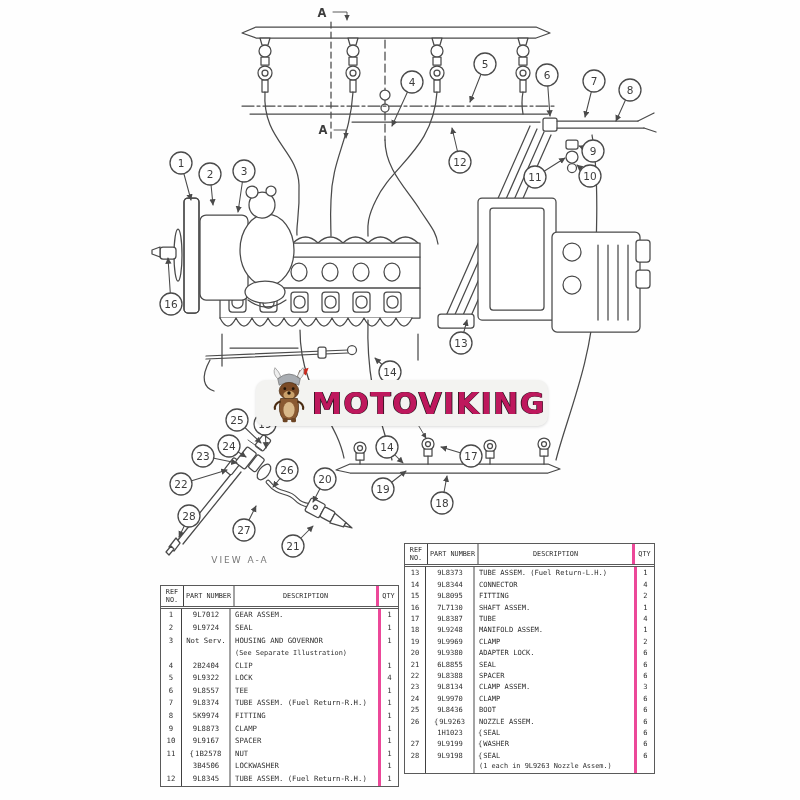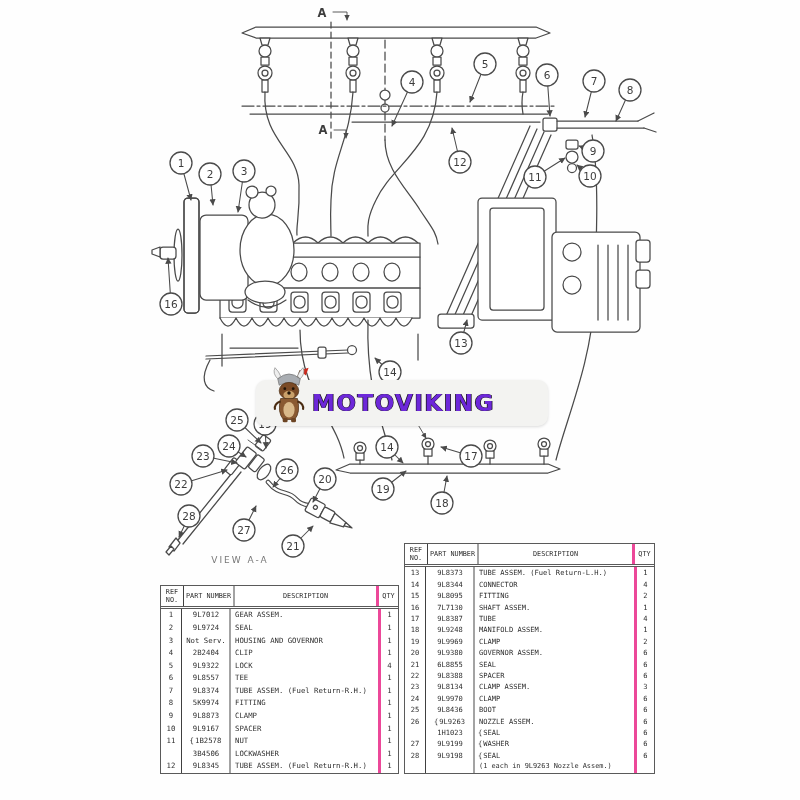--- a/index.html
+++ b/index.html
@@ -19,22 +19,22 @@
   #diagram-svg .vlabel{font:9px "DejaVu Sans",sans-serif;fill:#777;letter-spacing:2px;text-anchor:middle;stroke:none;}
   #diagram-svg .thin{stroke-width:0.9;}
   #diagram-svg .tube-outer{stroke-width:4.6;}
   #diagram-svg .tube-inner{stroke:#fff;stroke-width:2.4;}
 
   
   #watermark{position:absolute;left:256px;top:380px;width:292px;height:46px;
     background:#f3f3f1;border-radius:10px;box-shadow:0 1px 3px rgba(0,0,0,.14);
     display:flex;align-items:center;}
   #watermark .dog{margin:-16px 2px 0 12px;flex:none;}
-  #watermark .wmtext{font-family:"DejaVu Sans",sans-serif;font-weight:900;font-size:23px;
-    letter-spacing:1.5px;color:#6d28d9;white-space:nowrap;
+  #watermark .wmtext{font-family:"DejaVu Sans",sans-serif;font-weight:900;font-size:30px;
+    letter-spacing:1.5px;color:#be185d;white-space:nowrap;
     text-shadow:0.7px 0 0 #151515,-0.7px 0 0 #151515;}
 
   
   .ptable{position:absolute;background:rgba(255,255,255,.92);border:1px solid #5a5a5a;
     color:#2e2e2e;font-family:"DejaVu Sans Mono",monospace;}
   .phead{display:flex;border-bottom:3px double #5a5a5a;font-size:6.8px;line-height:1.2;}
   .phead>span{display:flex;align-items:center;justify-content:center;text-align:center;padding:2px 1px;}
   .c-ref{width:20px;flex:none;border-right:1px solid #404040;text-align:center;justify-content:center;}
   .c-part{width:47px;flex:none;border-right:2px solid #a3a3a3;text-align:center;}
   .c-desc{flex:1;min-width:0;padding:0 3px;border-right:3px solid #ec4899;display:flex;align-items:baseline;}
@@ -356,20 +356,26 @@
           <span class="c-qty">1</span>
         </div>
 
         <div class="prow">
           <span class="c-ref">3</span>
           <span class="c-part"><i class="brace"></i><span>Not Serv.</span></span>
           <span class="c-desc"><i class="brace"></i><span>HOUSING AND GOVERNOR</span><span class="dleader"></span></span>
           <span class="c-qty">1</span>
         </div>
 
+        <div class="prow note">
+          <span class="c-ref"></span>
+          <span class="c-part"><i class="brace"></i><span></span></span>
+          <span class="c-desc"><i class="brace"></i><span>(See Separate Illustration)</span></span>
+          <span class="c-qty"></span>
+        </div>
 
         <div class="prow">
           <span class="c-ref">4</span>
           <span class="c-part"><i class="brace"></i><span>2B2404</span></span>
           <span class="c-desc"><i class="brace"></i><span>CLIP</span><span class="dleader"></span></span>
           <span class="c-qty">1</span>
         </div>
 
         <div class="prow">
           <span class="c-ref">5</span>
@@ -491,21 +497,21 @@
         <div class="prow">
           <span class="c-ref">19</span>
           <span class="c-part"><i class="brace"></i><span>9L9969</span></span>
           <span class="c-desc"><i class="brace"></i><span>CLAMP</span><span class="dleader"></span></span>
           <span class="c-qty">2</span>
         </div>
 
         <div class="prow">
           <span class="c-ref">20</span>
           <span class="c-part"><i class="brace"></i><span>9L9380</span></span>
-          <span class="c-desc"><i class="brace"></i><span>GOVERNOR ASSEM.</span><span class="dleader"></span></span>
+          <span class="c-desc"><i class="brace"></i><span>ADAPTER LOCK.</span><span class="dleader"></span></span>
           <span class="c-qty">6</span>
         </div>
 
         <div class="prow">
           <span class="c-ref">21</span>
           <span class="c-part"><i class="brace"></i><span>6L8855</span></span>
           <span class="c-desc"><i class="brace"></i><span>SEAL</span><span class="dleader"></span></span>
           <span class="c-qty">6</span>
         </div>
 

